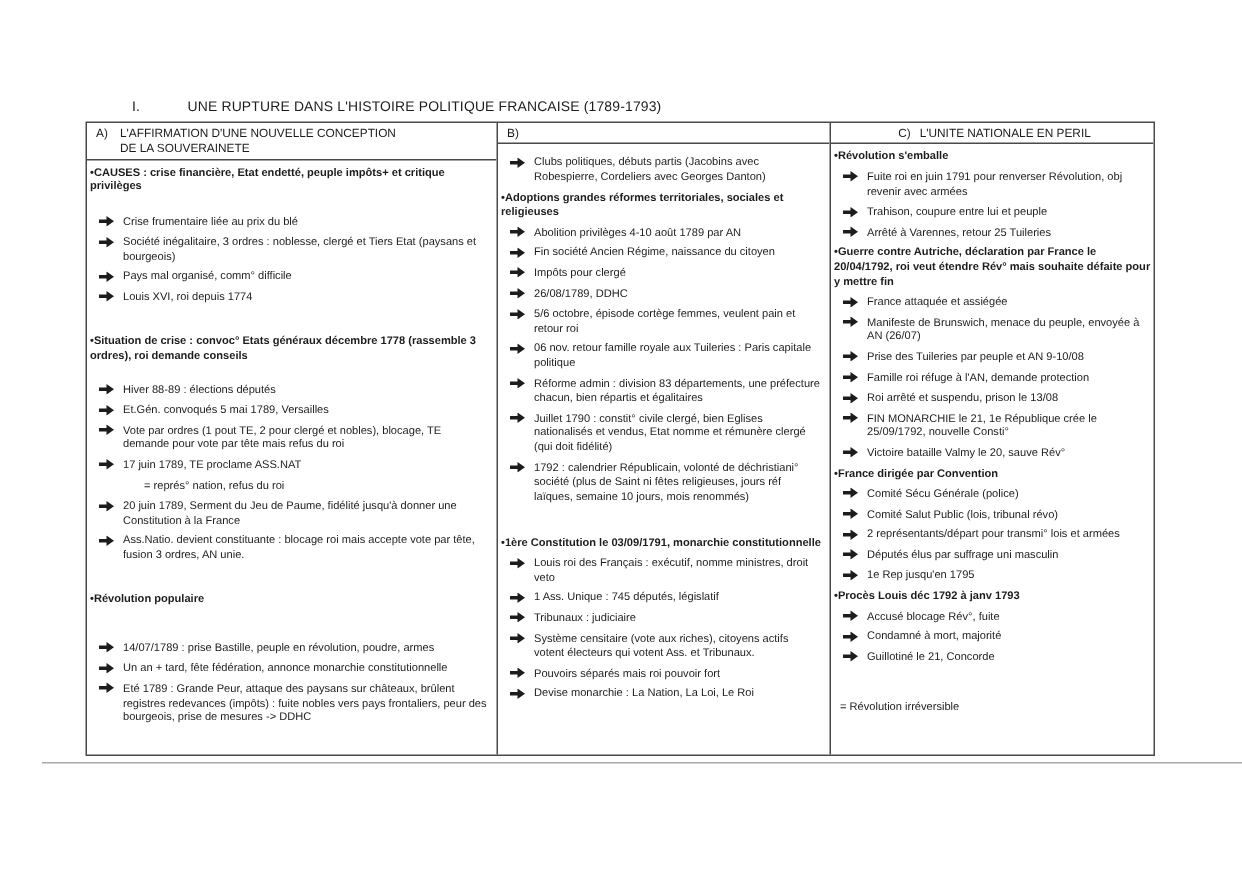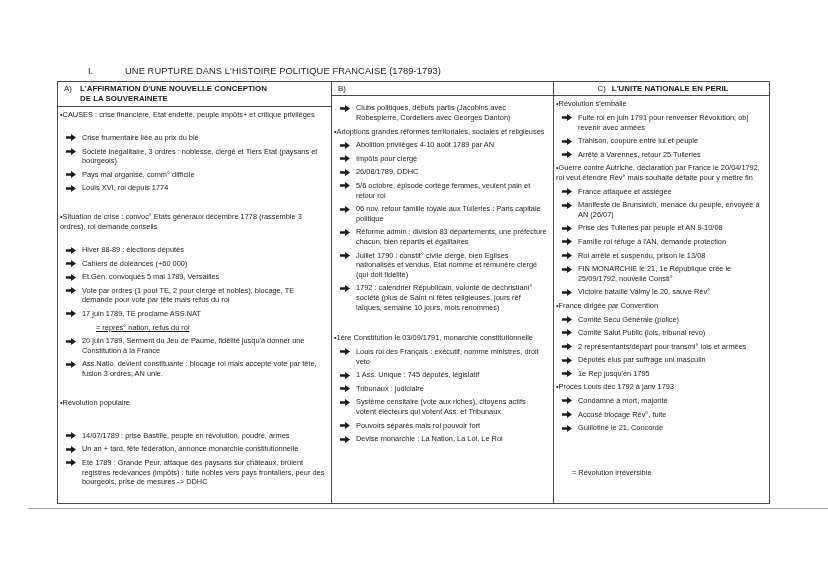--- a/index.html
+++ b/index.html
@@ -21,30 +21,30 @@
   .col{box-sizing:border-box;overflow:hidden;display:flex;flex-direction:column;}
   .col-a{width:273px;}
   .col-b{width:223px;border-left:1px solid #4a4a4a;border-right:1px solid #4a4a4a;}
   .col-c{flex:1;}
   .col-header{
     border-bottom:1px solid #4a4a4a;
     font-size:7.9px;line-height:10.4px;
     padding:2px 3px 1px 6px;display:flex;
   }
   .col-header .hlabel{flex:0 0 16px;}
-  .col-header .htext{white-space:pre-line;font-weight:bold;}
+  .col-header .htext{white-space:pre-line;}
   .hdr-center{justify-content:center;}
   .hdr-center .hlabel{flex:0 0 auto;margin-right:6px;}
   .col-body{
     padding:3px 2px 0 2px;
     font-size:7.4px;line-height:9.6px;
   }
-  .para{margin:0;}
-  .eq{margin:16px;}
-  .cont{margin:0;padding-left:36px;text-decoration:underline;}
+  .para{margin:0;font-weight:bold;}
+  .eq{margin:4px;}
+  .cont{margin:0;padding-left:36px;}
   .item{display:flex;margin:4px;}
   .item .arrow{flex:0 0 18px;padding-left:2px;box-sizing:border-box;}
   .item .arrow svg{display:block;margin-top:1.4px;}
   .item .itext{flex:1;}
   .gap{width:100%;}
   .scan-rule{
     position:absolute;left:28px;top:508px;width:800px;height:1px;
     background:#a9a9a9;
   }
 </style>
@@ -108,28 +108,20 @@
             </svg>
           </span>
           <span class="itext">Hiver 88-89 : élections députés</span>
         </div>
         <div class="item">
           <span class="arrow">
             <svg width="10" height="7" viewBox="0 0 10 7" xmlns="http://www.w3.org/2000/svg">
               <path d="M0 2.3h5V0l5 3.5L5 7V4.7H0z" fill="#1c1c1c"></path>
             </svg>
           </span>
-          <span class="itext">Cahiers de doléances (+60 000)</span>
-        </div>
-        <div class="item">
-          <span class="arrow">
-            <svg width="10" height="7" viewBox="0 0 10 7" xmlns="http://www.w3.org/2000/svg">
-              <path d="M0 2.3h5V0l5 3.5L5 7V4.7H0z" fill="#1c1c1c"></path>
-            </svg>
-          </span>
           <span class="itext">Et.Gén. convoqués 5 mai 1789, Versailles</span>
         </div>
         <div class="item">
           <span class="arrow">
             <svg width="10" height="7" viewBox="0 0 10 7" xmlns="http://www.w3.org/2000/svg">
               <path d="M0 2.3h5V0l5 3.5L5 7V4.7H0z" fill="#1c1c1c"></path>
             </svg>
           </span>
           <span class="itext">Vote par ordres (1 pout TE, 2 pour clergé et nobles), blocage, TE demande pour vote par tête mais refus du roi</span>
         </div>
@@ -201,20 +193,28 @@
           <span class="itext">Clubs politiques, débuts partis (Jacobins avec Robespierre, Cordeliers avec Georges Danton)</span>
         </div>
         <div class="para">•Adoptions grandes réformes territoriales, sociales et religieuses</div>
         <div class="item">
           <span class="arrow">
             <svg width="10" height="7" viewBox="0 0 10 7" xmlns="http://www.w3.org/2000/svg">
               <path d="M0 2.3h5V0l5 3.5L5 7V4.7H0z" fill="#1c1c1c"></path>
             </svg>
           </span>
           <span class="itext">Abolition privilèges 4-10 août 1789 par AN</span>
+        </div>
+        <div class="item">
+          <span class="arrow">
+            <svg width="10" height="7" viewBox="0 0 10 7" xmlns="http://www.w3.org/2000/svg">
+              <path d="M0 2.3h5V0l5 3.5L5 7V4.7H0z" fill="#1c1c1c"></path>
+            </svg>
+          </span>
+          <span class="itext">Fin société Ancien Régime, naissance du citoyen</span>
         </div>
         <div class="item">
           <span class="arrow">
             <svg width="10" height="7" viewBox="0 0 10 7" xmlns="http://www.w3.org/2000/svg">
               <path d="M0 2.3h5V0l5 3.5L5 7V4.7H0z" fill="#1c1c1c"></path>
             </svg>
           </span>
           <span class="itext">Impôts pour clergé</span>
         </div>
         <div class="item">
@@ -446,29 +446,29 @@
           </span>
           <span class="itext">1e Rep jusqu'en 1795</span>
         </div>
         <div class="para">•Procès Louis déc 1792 à janv 1793</div>
         <div class="item">
           <span class="arrow">
             <svg width="10" height="7" viewBox="0 0 10 7" xmlns="http://www.w3.org/2000/svg">
               <path d="M0 2.3h5V0l5 3.5L5 7V4.7H0z" fill="#1c1c1c"></path>
             </svg>
           </span>
+          <span class="itext">Accusé blocage Rév°, fuite</span>
+        </div>
+        <div class="item">
+          <span class="arrow">
+            <svg width="10" height="7" viewBox="0 0 10 7" xmlns="http://www.w3.org/2000/svg">
+              <path d="M0 2.3h5V0l5 3.5L5 7V4.7H0z" fill="#1c1c1c"></path>
+            </svg>
+          </span>
           <span class="itext">Condamné à mort, majorité</span>
-        </div>
-        <div class="item">
-          <span class="arrow">
-            <svg width="10" height="7" viewBox="0 0 10 7" xmlns="http://www.w3.org/2000/svg">
-              <path d="M0 2.3h5V0l5 3.5L5 7V4.7H0z" fill="#1c1c1c"></path>
-            </svg>
-          </span>
-          <span class="itext">Accusé blocage Rév°, fuite</span>
         </div>
         <div class="item">
           <span class="arrow">
             <svg width="10" height="7" viewBox="0 0 10 7" xmlns="http://www.w3.org/2000/svg">
               <path d="M0 2.3h5V0l5 3.5L5 7V4.7H0z" fill="#1c1c1c"></path>
             </svg>
           </span>
           <span class="itext">Guillotiné le 21, Concorde</span>
         </div>
         <div class="gap" style="height: 15.36px;"></div>

